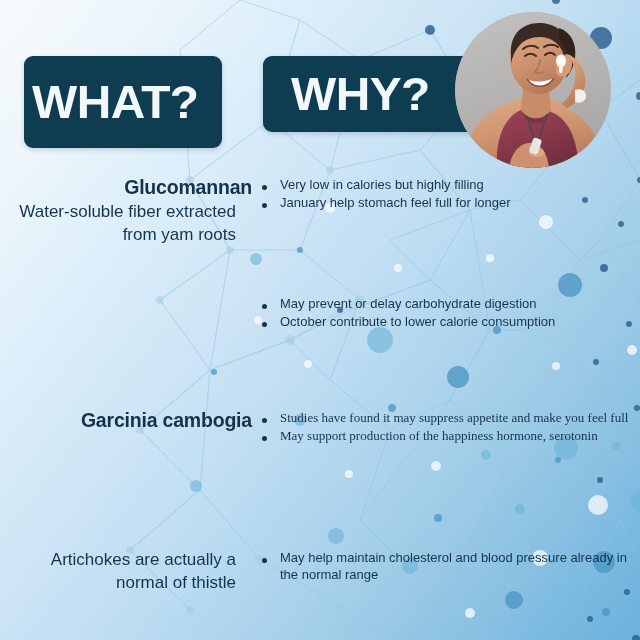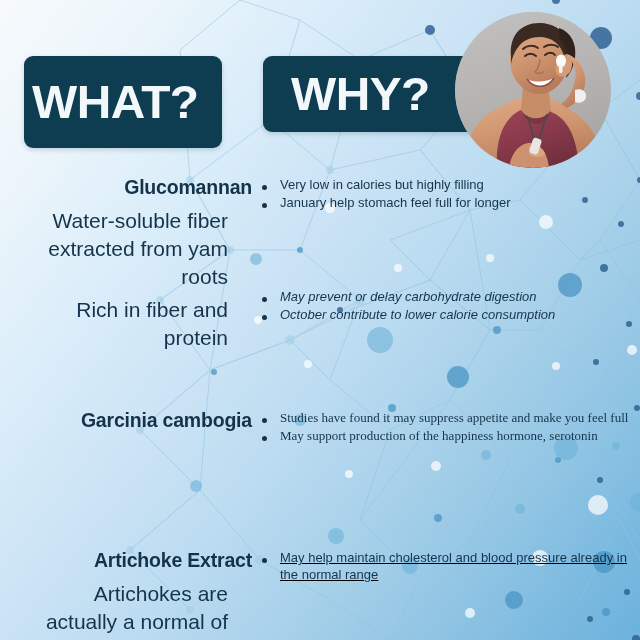--- a/index.html
+++ b/index.html
@@ -104,23 +104,23 @@
     color: #14324a;
     font-weight: 700;
     font-size: 19.5px;
     line-height: 1.2;
     letter-spacing: -0.2px;
     margin: 0 0 2px 0;
   }
   .ing-desc {
     color: #15344c;
     font-weight: 400;
-    font-size: 21px;
+    font-size: 17px;
     line-height: 1.33;
-    margin: 8px;
+    margin: 0;
     padding: 0 16px;
   }
 
   .bul-block { position: absolute; left: 0; width: 382px; }
   .bul-list {
     list-style: none;
     margin: 0;
     padding: 0;
   }
   .bul-list li {
@@ -325,50 +325,48 @@
       </g>
     </svg>
   </div>
 
   <div id="left-col">
     <div class="ing-block" style="top:8px;">
       <p class="ing-name">Glucomannan</p>
       <p class="ing-desc">Water-soluble fiber extracted from yam roots</p>
     </div>
     <div class="ing-block" style="top:120px;">
-      <p class="ing-desc">Rich in fiber and protein</p>
     </div>
     <div class="ing-block" style="top:241px;">
       <p class="ing-name">Garcinia cambogia</p>
     </div>
     <div class="ing-block" style="top:381px;">
-      <p class="ing-name">Artichoke Extract</p>
       <p class="ing-desc">Artichokes are actually a normal of thistle</p>
     </div>
   </div>
 
   <div id="right-col">
     <div class="bul-block" style="top:8px;">
       <ul class="bul-list">
         <li>Very low in calories but highly filling</li>
         <li>January help stomach feel full for longer</li>
       </ul>
     </div>
-    <div class="bul-block" style="top:120px;font-style:italic;">
+    <div class="bul-block" style="top:127px;">
       <ul class="bul-list">
         <li>May prevent or delay carbohydrate digestion</li>
         <li>October contribute to lower calorie consumption</li>
       </ul>
     </div>
     <div class="bul-block" style="top:241px;font-family:Liberation Serif, serif;">
       <ul class="bul-list">
         <li>Studies have found it may suppress appetite and make you feel full</li>
         <li>May support production of the happiness hormone, serotonin</li>
       </ul>
     </div>
-    <div class="bul-block" style="top:381px;text-decoration:underline;">
+    <div class="bul-block" style="top:381px;">
       <ul class="bul-list">
         <li>May help maintain cholesterol and blood pressure already in the normal range</li>
       </ul>
     </div>
   </div>
 
 </div>
 
 </body></html>

